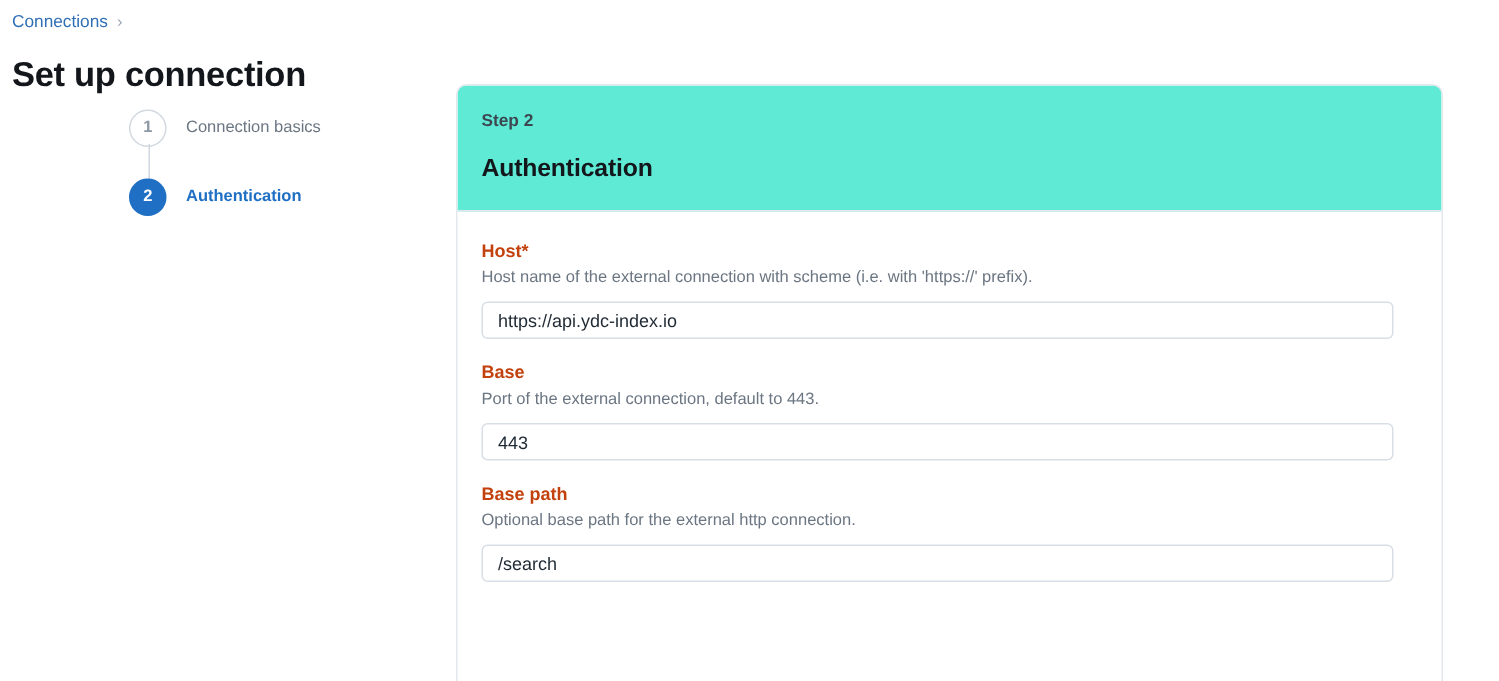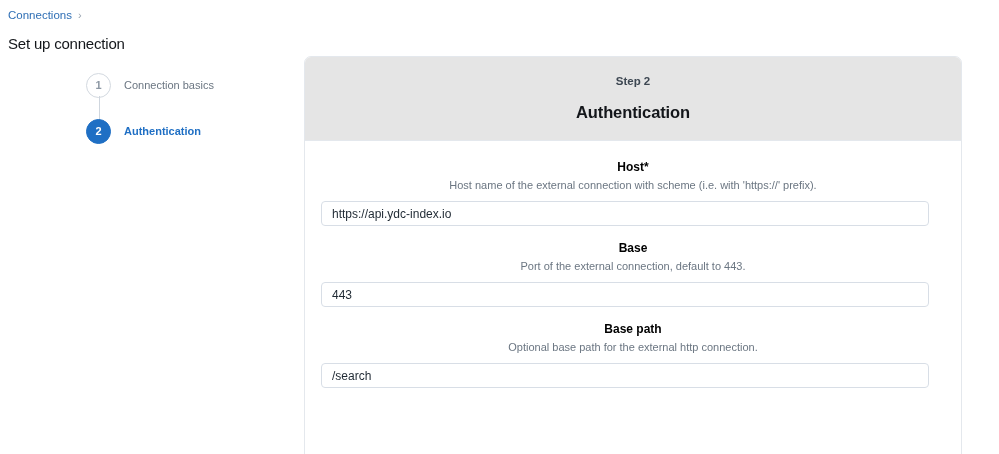--- a/index.html
+++ b/index.html
@@ -1,15 +1,15 @@
 <!DOCTYPE html>
 <html><head>
 <meta charset="utf-8">
 <style>
-  * { box-sizing: border-box; text-align: center; }
+  * { box-sizing: border-box; }
   html, body {
     margin: 0;
     padding: 0;
     width: 999px;
     height: 454px;
     overflow: hidden;
     background: #ffffff;
     font-family: "Liberation Sans", sans-serif;
     -webkit-font-smoothing: antialiased;
   }
@@ -34,23 +34,23 @@
     color: #9aa5b1;
     font-size: 11px;
     line-height: 14px;
   }
 
   
   .page-title {
     position: absolute;
     left: 8px;
     top: 22px;
-    font-size: 15px;
+    font-size: 23px;
     line-height: 24px;
-    font-weight: 400;
+    font-weight: 700;
     color: #13161a;
     letter-spacing: -0.2px;
   }
 
   
   .stepper {
     position: absolute;
     left: 86px;
     top: 72px;
     width: 200px;
@@ -108,21 +108,21 @@
     left: 304px;
     top: 56px;
     width: 658px;
     height: 430px;
     background: #ffffff;
     border: 1px solid #e4e8ed;
     border-radius: 7px;
     overflow: hidden;
   }
   .card-header {
-    background: #e5e5e5;
+    background: #5eead4;
     border-bottom: 1px solid #e4e8ed;
     padding: 17px 16px 18px 16px;
     height: 84px;
   }
   .card-step {
     font-size: 11.5px;
     line-height: 15px;
     font-weight: 600;
     color: #3d4752;
   }
@@ -137,21 +137,21 @@
   .card-body {
     padding: 18px 16px 16px 16px;
   }
 
   
   .field { margin-bottom: 14px; }
   .field-label {
     font-size: 12px;
     line-height: 16px;
     font-weight: 700;
-    color: #000000;
+    color: #c2410c;
   }
   .field-desc {
     margin-top: 3px;
     font-size: 11px;
     line-height: 15px;
     color: #6b7682;
   }
   .field-input {
     margin-top: 8px;
     width: 608px;

